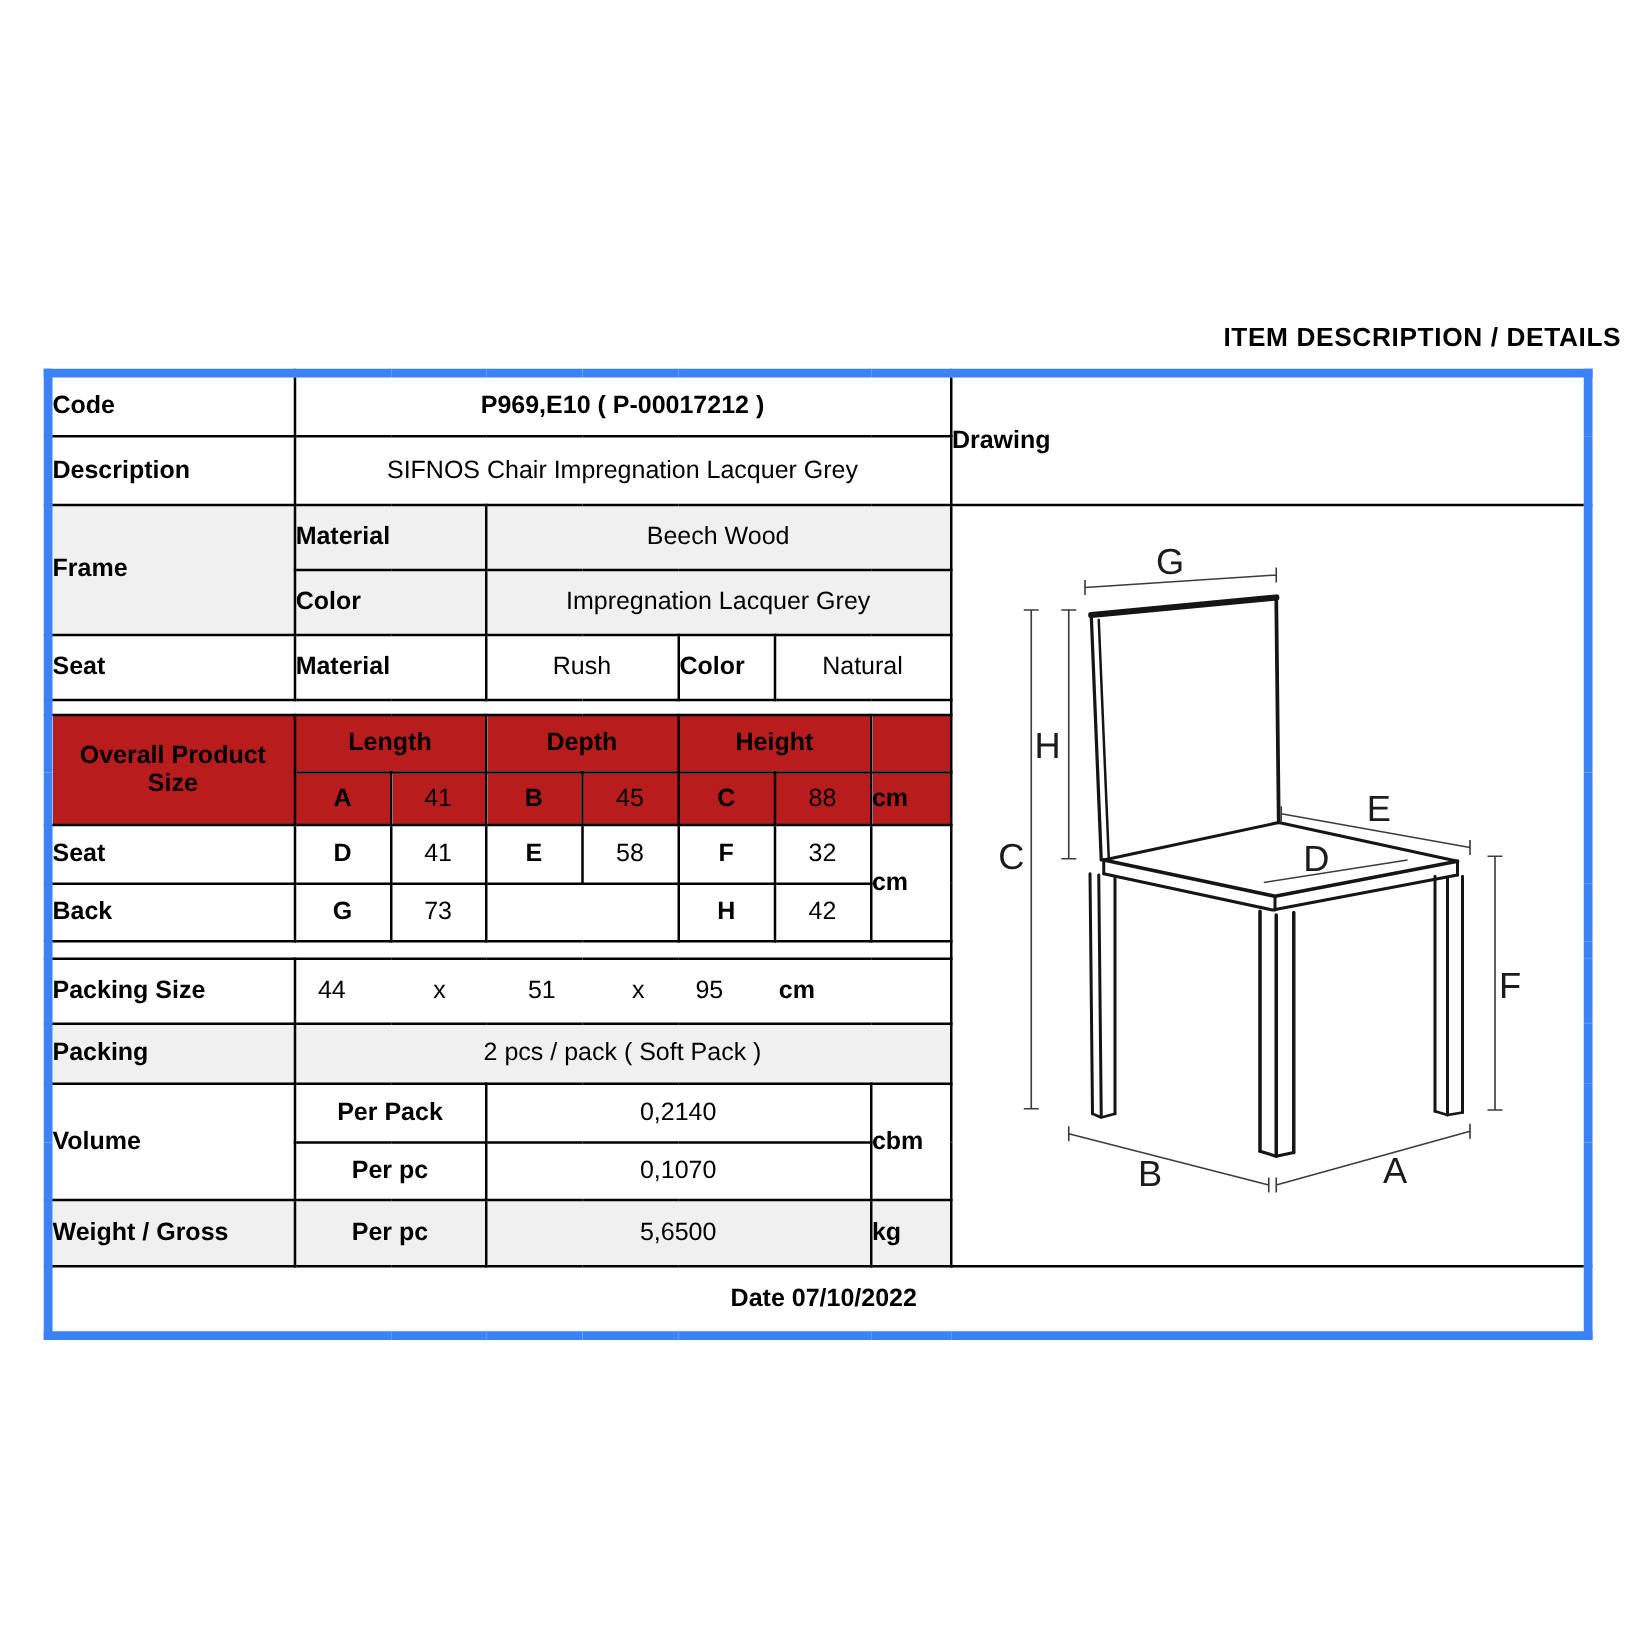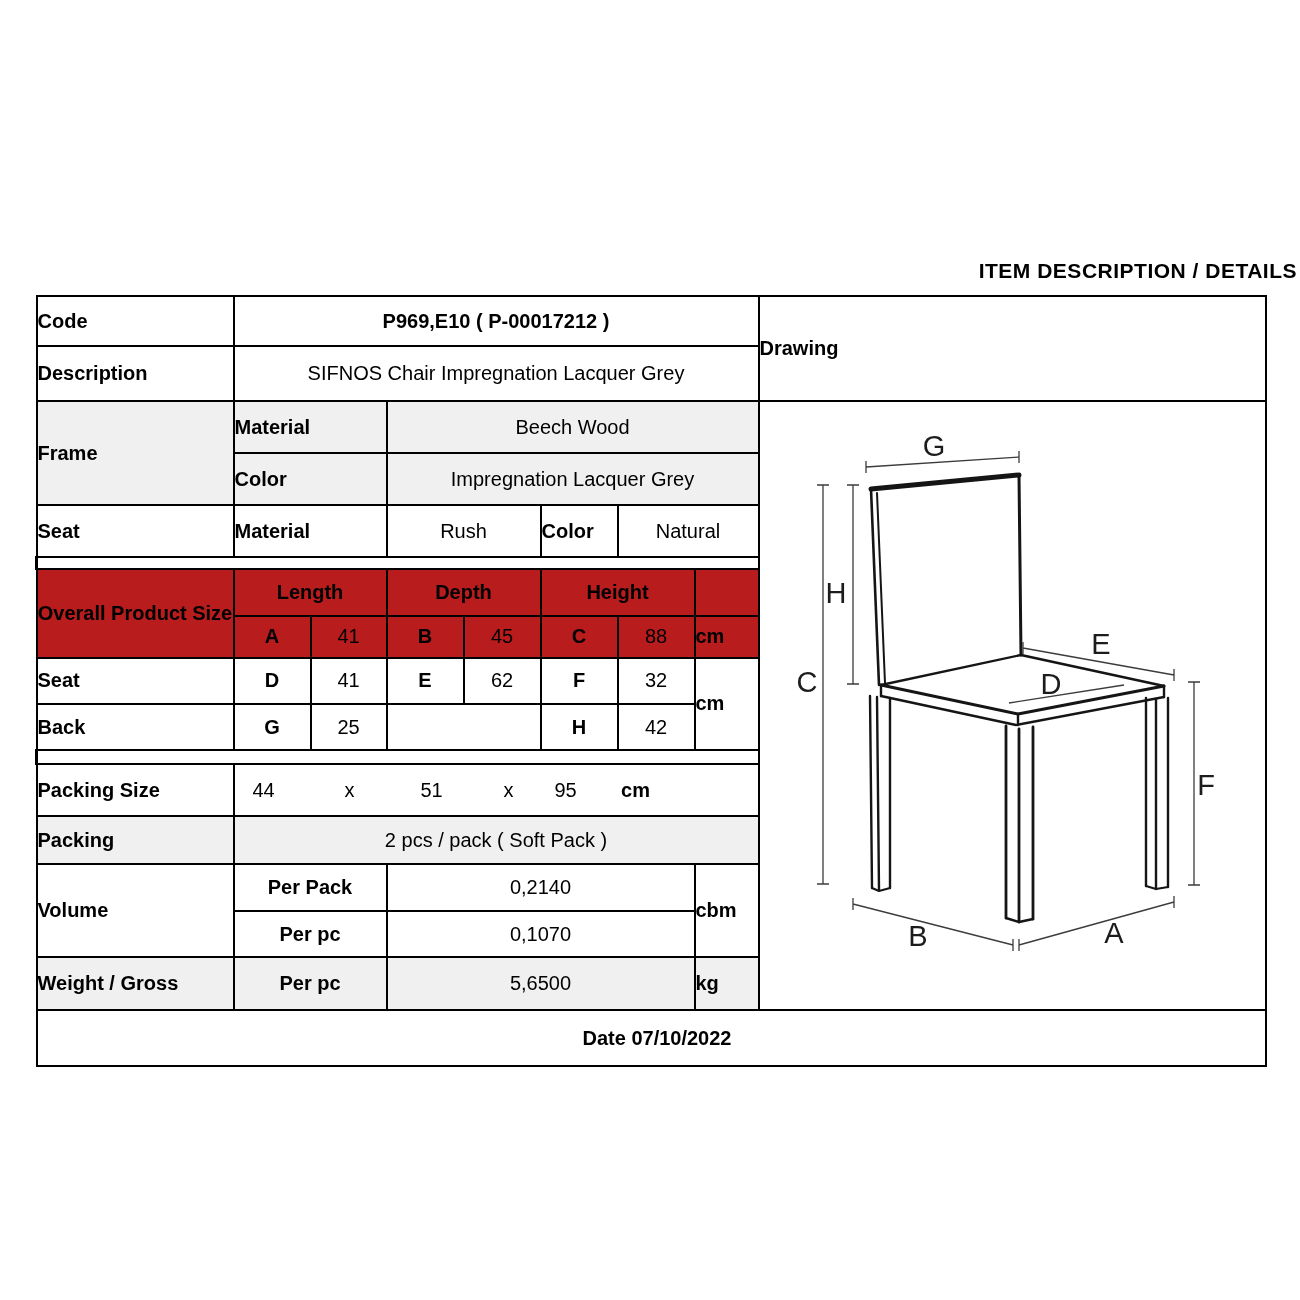--- a/index.html
+++ b/index.html
@@ -7,21 +7,21 @@
     width:1300px;height:1300px;position:relative;background:#ffffff;
     font-family:"Liberation Sans", sans-serif;color:#000;
   }
   #page-title{
     position:absolute;top:259px;left:0;width:1297px;text-align:right;
     font-size:21px;font-weight:bold;letter-spacing:0.5px;
   }
   table.spec{
     position:absolute;left:35px;top:295px;
     border-collapse:collapse;table-layout:fixed;
-    border:1px solid #3b82f6;
+    border:7px solid #3b82f6;
   }
   table.spec td{
     border:2px solid #000;
     font-size:20px;line-height:1.15;
     padding:0;vertical-align:middle;
     overflow:hidden;
   }
   td.lbl{font-weight:bold;text-align:left;padding-left:8px;}
   td.ctr{text-align:center;}
   td.bold{font-weight:bold;}
@@ -158,30 +158,30 @@
     <td class="ctr bold yellow">C</td>
     <td class="ctr yellow">88</td>
     <td class="unit yellow">cm</td>
   </tr>
 
   <tr style="height:46px">
     <td class="lbl">Seat</td>
     <td class="ctr bold">D</td>
     <td class="ctr">41</td>
     <td class="ctr bold">E</td>
-    <td class="ctr">62</td>
+    <td class="ctr">58</td>
     <td class="ctr bold">F</td>
     <td class="ctr">32</td>
     <td class="unit" rowspan="2">cm</td>
   </tr>
 
   <tr style="height:46px">
     <td class="lbl">Back</td>
     <td class="ctr bold">G</td>
-    <td class="ctr">25</td>
+    <td class="ctr">73</td>
     <td colspan="2"></td>
     <td class="ctr bold">H</td>
     <td class="ctr">42</td>
   </tr>
 
   <tr class="spacer" style="height:14px">
         <td colspan="8"></td>
       </tr>
 
   <tr style="height:52px">

